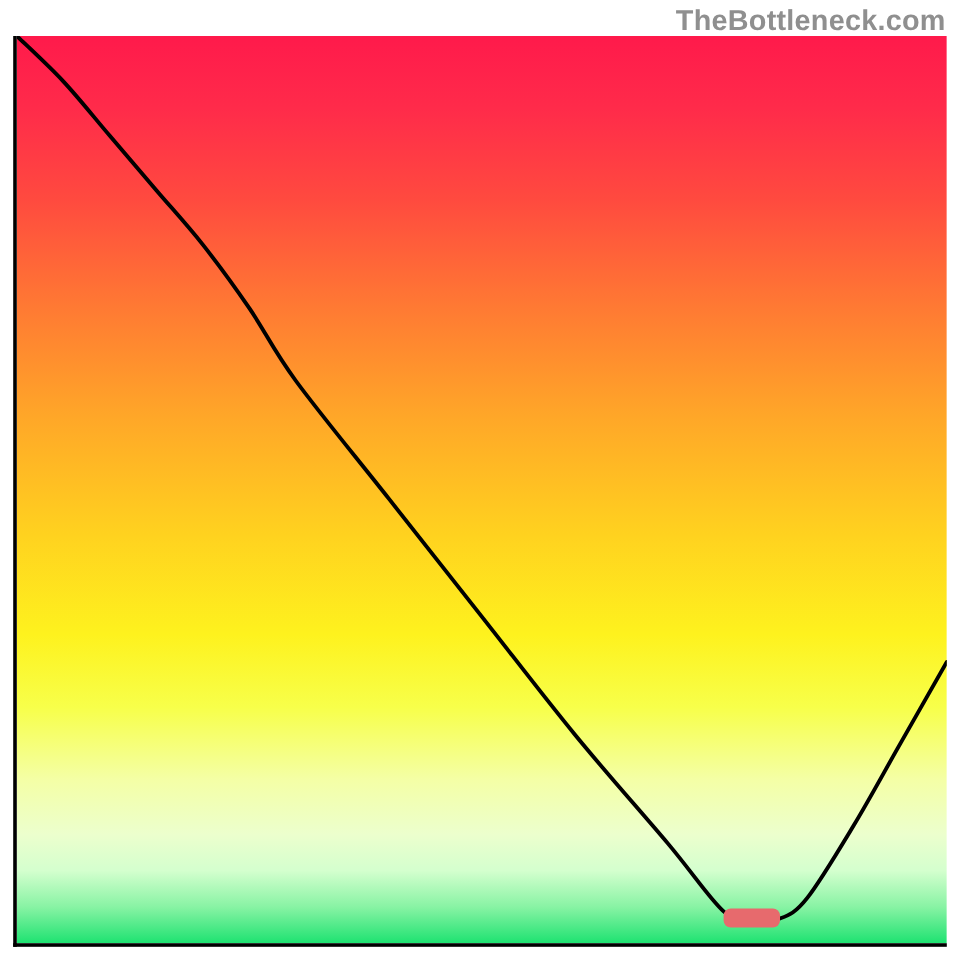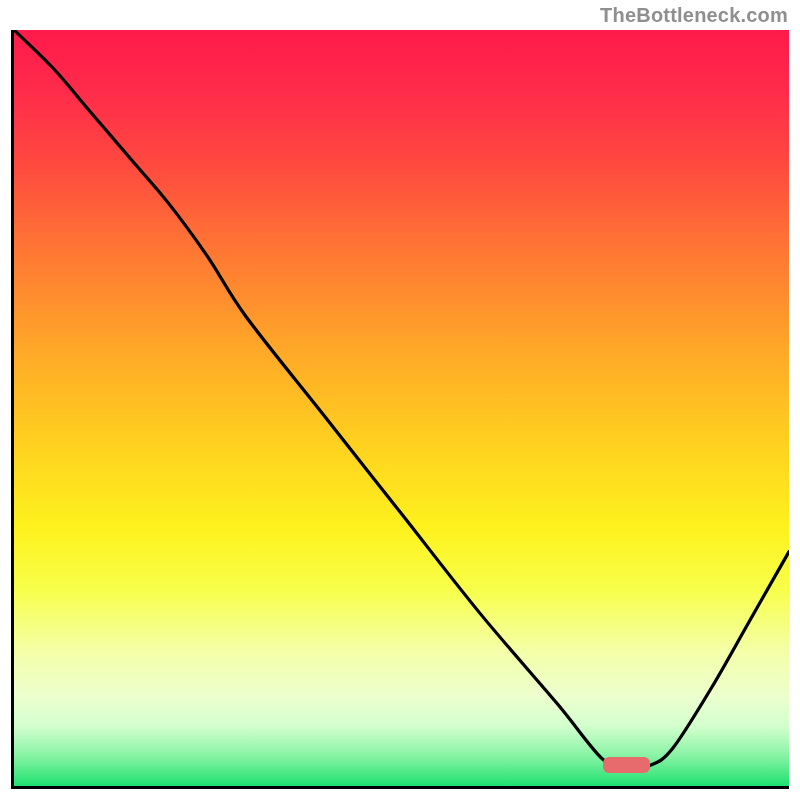--- a/index.html
+++ b/index.html
@@ -12,21 +12,21 @@
   }
   .container {
     position: relative;
     width: 800px;
     height: 800px;
   }
   .attribution {
     position: absolute;
     top: 4px;
     right: 12px;
-    font-size: 20px;
+    font-size: 24px;
     font-weight: bold;
     color: #8f8f8f;
     letter-spacing: 0.2px;
   }
   .plot-frame {
     position: absolute;
     left: 11px;
     top: 30px;
     width: 778px;
     height: 759px;

